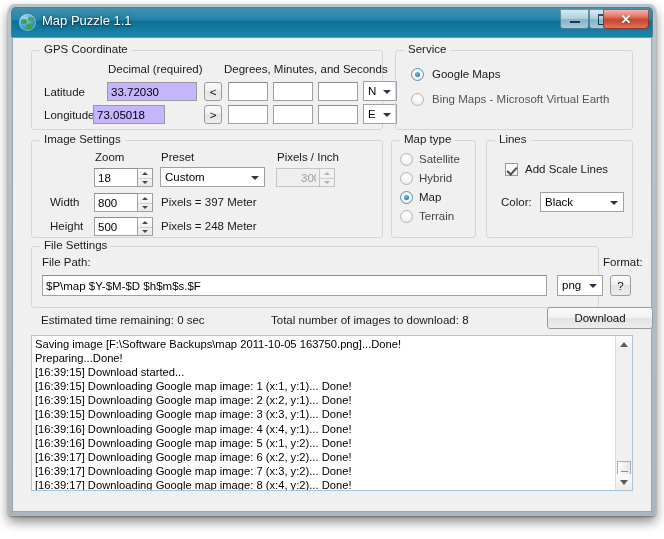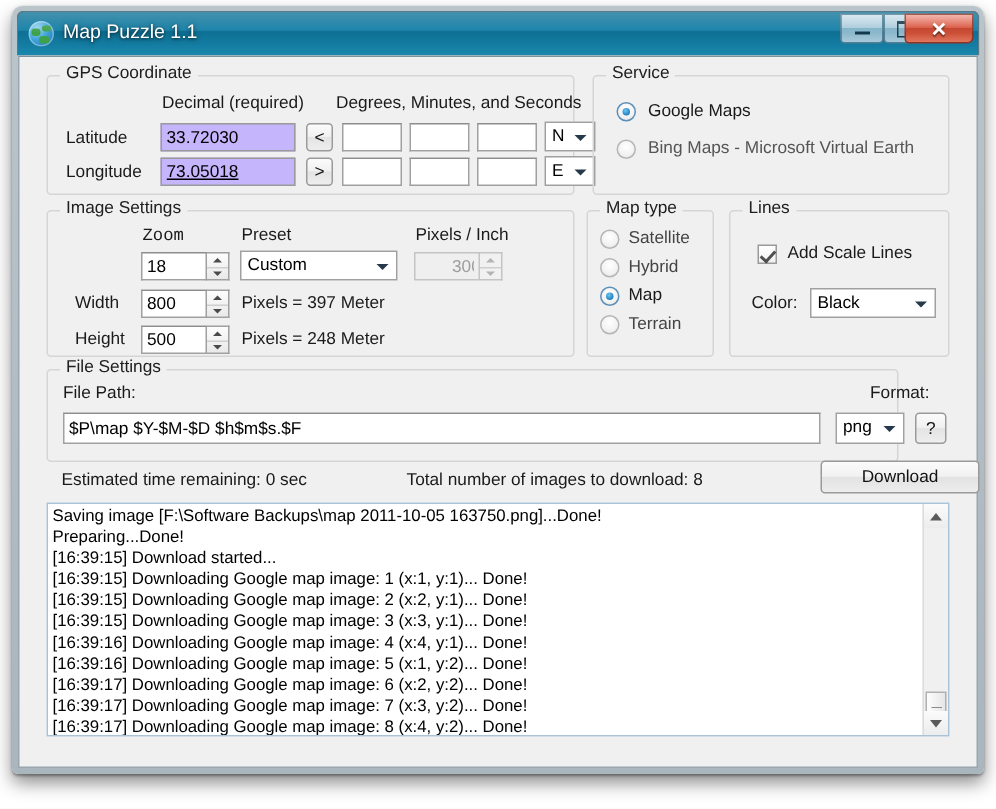--- a/index.html
+++ b/index.html
@@ -331,21 +331,21 @@
     <div class="group" style="left:18px; top:12px; width:352px; height:80px;">
       <div class="group-title">GPS Coordinate</div>
 
       <div class="lbl" style="left:76px; top:12px;">Decimal (required)</div>
       <div class="lbl" style="left:192px; top:12px;">Degrees, Minutes, and Seconds</div>
 
       <div class="lbl" style="left:12px; top:35px;">Latitude</div>
       <div class="lbl" style="left:12px; top:58px;">Longitude</div>
 
       <input class="tb green" style="left: 75px; top: 31px; width: 90px;" readonly="" value="33.72030">
-      <input class="tb green" style="left: 75px; top: 54px; width: 90px; text-decoration: underline;" readonly="" value="73.05018">
+      <input class="tb green" style="left: 61px; top: 54px; width: 72px;" readonly="" value="73.05018">
 
       <div class="btn" style="left:172px; top:31px; width:18px; height:19px;">&lt;</div>
       <div class="btn" style="left:172px; top:54px; width:18px; height:19px;">&gt;</div>
 
       <input class="tb" style="left: 196px; top: 31px; width: 40px;" readonly="" value="">
       <input class="tb" style="left: 241px; top: 31px; width: 40px;" readonly="" value="">
       <input class="tb" style="left: 286px; top: 31px; width: 40px;" readonly="" value="">
 
       <input class="tb" style="left: 196px; top: 54px; width: 40px;" readonly="" value="">
       <input class="tb" style="left: 241px; top: 54px; width: 40px;" readonly="" value="">
@@ -367,21 +367,21 @@
       <div class="radio on" style="left:15px; top:17px;"></div>
       <div class="lbl" style="left:36px; top:17px;">Google Maps</div>
 
       <div class="radio" style="left:15px; top:42px;"></div>
       <div class="lbl" style="left:36px; top:42px; color:#555;">Bing Maps - Microsoft Virtual Earth</div>
     </div>
 
     <div class="group" style="left:18px; top:102px; width:352px; height:98px;">
       <div class="group-title">Image Settings</div>
 
-      <div class="lbl" style="left:63px; top:10px;font-family:Liberation Mono, monospace;">Zoom</div>
+      <div class="lbl" style="left:63px; top:10px;">Zoom</div>
       <div class="lbl" style="left:129px; top:10px;">Preset</div>
       <div class="lbl" style="left:245px; top:10px;">Pixels / Inch</div>
 
       <input class="tb" style="left: 62px; top: 27px; width: 44px;" readonly="" value="18">
       <div class="spin" style="left:106px; top:27px;">
         <div class="half">
             <div class="tri-up"></div>
           </div>
         <div class="half">
             <div class="tri-dn"></div>
@@ -454,21 +454,21 @@
       <div class="combo" style="left:53px; top:51px; width:84px;">
         <span>Black</span>
         <span class="arrow"></span>
       </div>
     </div>
 
     <div class="group" style="left:18px; top:208px; width:568px; height:62px;">
       <div class="group-title">File Settings</div>
 
       <div class="lbl" style="left:10px; top:9px;">File Path:</div>
-      <div class="lbl" style="left:529px; top:9px;padding-left:19px;">Format:</div>
+      <div class="lbl" style="left:552px; top:9px;padding-left:19px;">Format:</div>
 
       <input class="tb" style="left: 10px; top: 28px; width: 505px; height: 21px; line-height: 19px;" readonly="" value="$P\map $Y-$M-$D $h$m$s.$F">
 
       <div class="combo" style="left:525px; top:28px; width:46px; height:21px; line-height:19px;">
         <span>png</span>
         <span class="arrow"></span>
       </div>
 
       <div class="btn" style="left:578px; top:28px; width:21px; height:21px;">?</div>
     </div>

